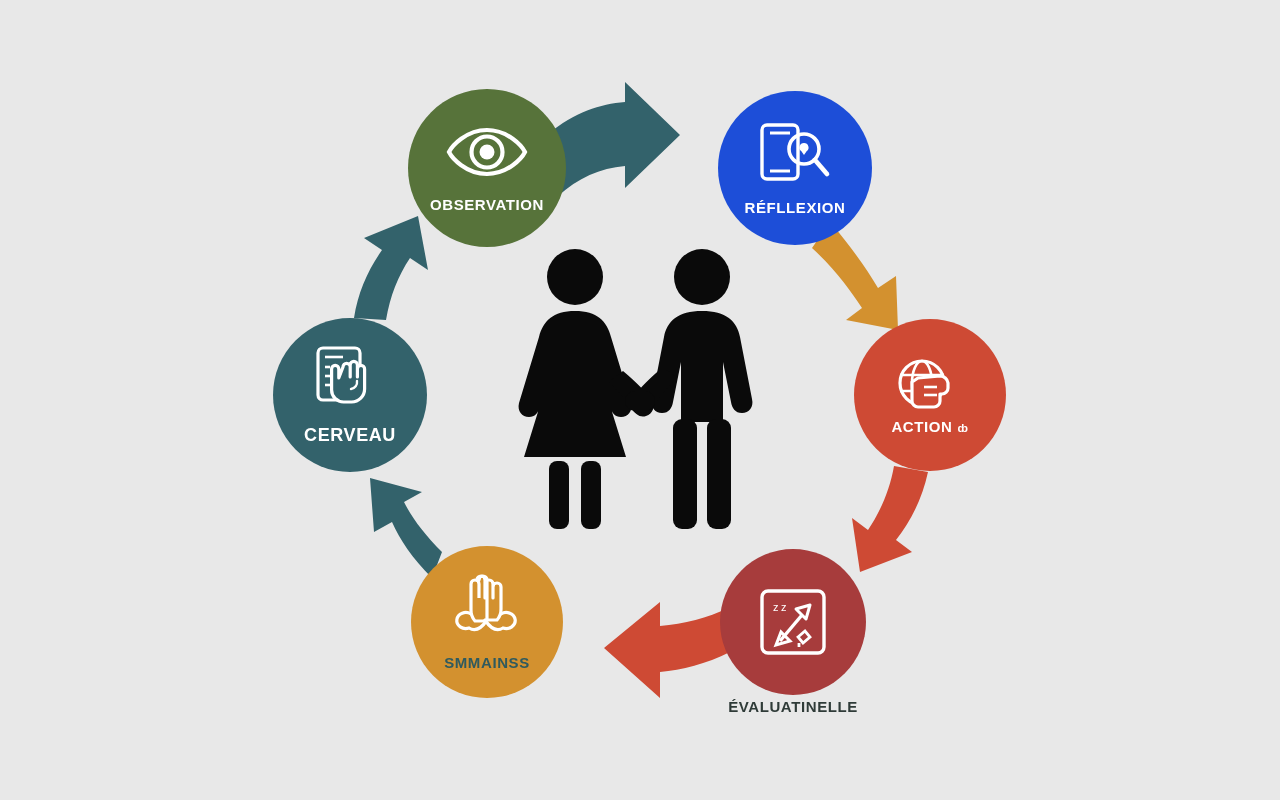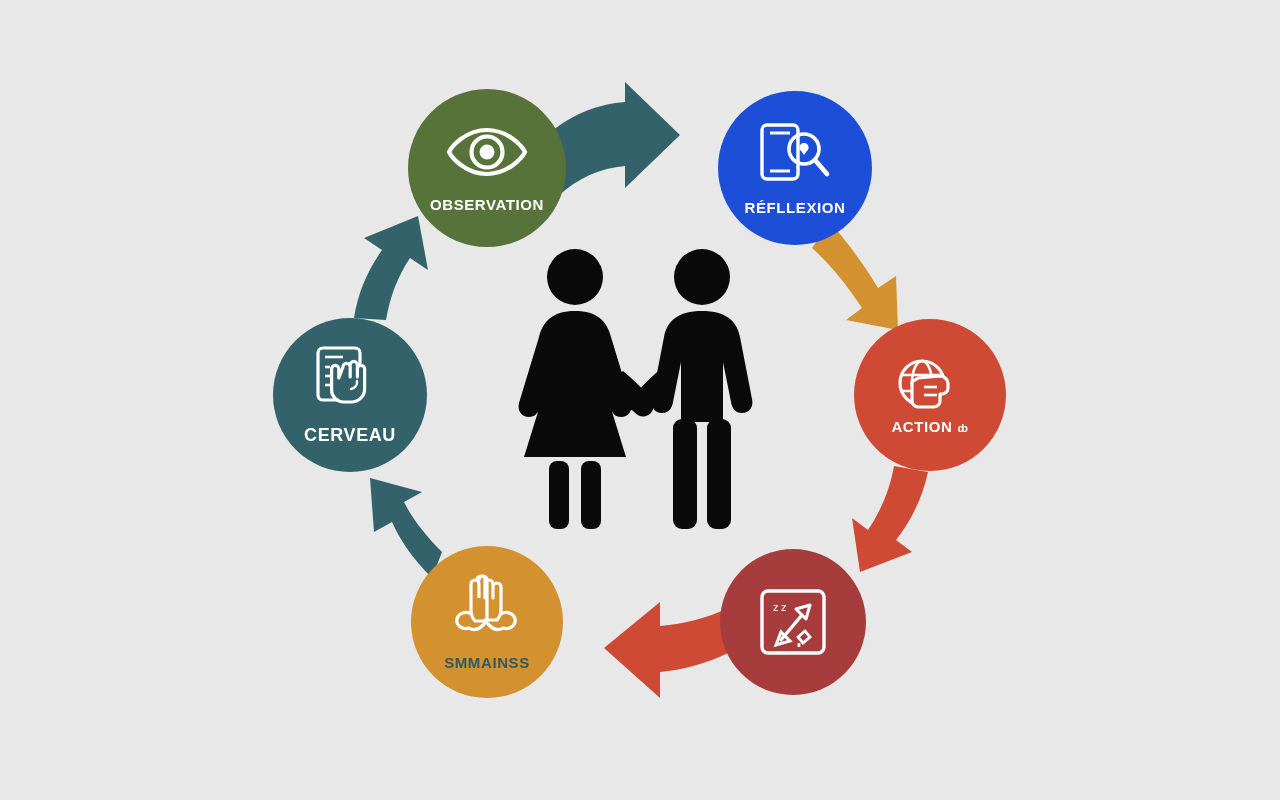--- a/index.html
+++ b/index.html
@@ -185,20 +185,21 @@
           <text x="15" y="24" fill="#ffffff" font-size="11" font-family="Liberation Sans, sans-serif">z</text>
           <text x="23" y="24" fill="#ffffff" font-size="11" font-family="Liberation Sans, sans-serif">z</text>
           <path d="M22 54 L44 28" stroke="#ffffff" stroke-width="3.4"></path>
           <path d="M18 58 l5 -13 l9 9 Z" fill="none" stroke="#ffffff" stroke-width="3"></path>
           <path d="M38 22 l14 -4 l-4 14 Z" fill="none" stroke="#ffffff" stroke-width="3" stroke-linejoin="round"></path>
           <path d="M40 50 l7 -6 l5 6 l-7 6 Z" fill="none" stroke="#ffffff" stroke-width="2.8"></path>
           <line x1="41" y1="56" x2="41" y2="60" stroke="#ffffff" stroke-width="2.8"></line>
         </svg>
       </span>
     </div>
+    <div class="label-outside" style="left:663px; top:698px; width:260px; color:#2f3b38; font-size:15px;">ÉVALUATINELLE</div>
 
     <div class="node" id="node-mains" style="left:411px; top:546px; width:152px; height:152px; background:#d3912f;">
       <span class="glyph">
         <svg width="76" height="66" viewBox="0 0 76 66">
           <path d="M28 6 a4 4 0 0 1 8 0 l0 18 l0 -14 a4 4 0 0 1 8 0 l0 14 l0 -11 a4 4 0 0 1 8 0 l0 22
                    a16 16 0 0 1 -4 11 l-10 0 l0 -40 a4 4 0 0 0 -8 0 Z" fill="none" stroke="#ffffff" stroke-width="3.2" stroke-linejoin="round"></path>
           <path d="M30 24 l0 -14 a4 4 0 0 0 -8 0 l0 26 a16 16 0 0 0 4 11 l10 0" fill="none" stroke="#ffffff" stroke-width="3.2" stroke-linejoin="round"></path>
           <path d="M22 40 a9 8 0 1 0 -2 14 c8 5, 14 -2, 18 -8" fill="none" stroke="#ffffff" stroke-width="3.2" stroke-linecap="round"></path>
           <path d="M52 40 a9 8 0 1 1 2 14 c-8 5, -14 -2, -18 -8" fill="none" stroke="#ffffff" stroke-width="3.2" stroke-linecap="round"></path>
         </svg>

